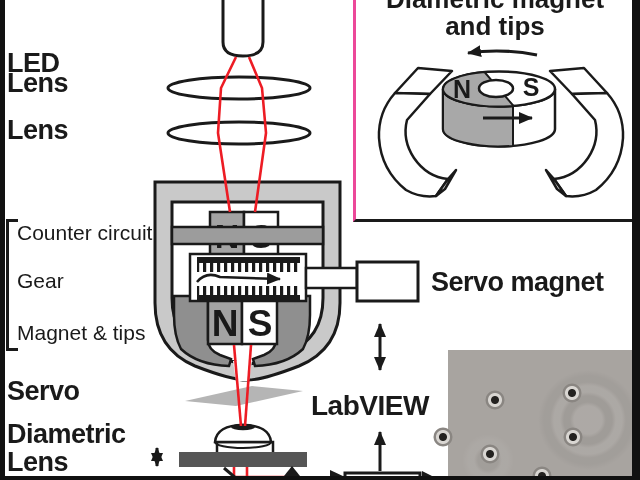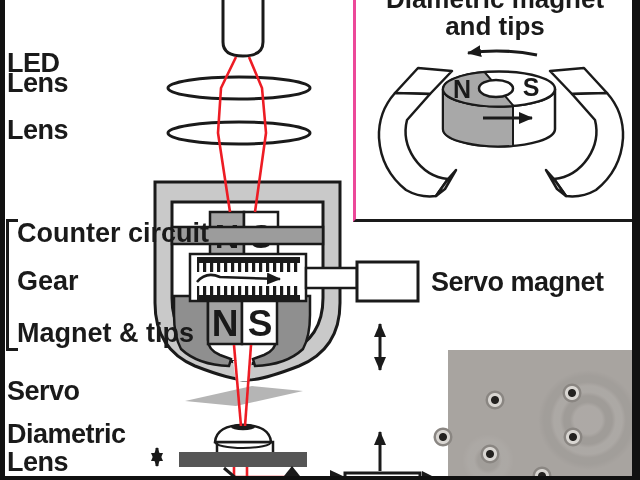--- a/index.html
+++ b/index.html
@@ -1,20 +1,20 @@
 <!DOCTYPE html>
 <html><head>
 <meta charset="utf-8">
 <style>
   html,body{margin:0;padding:0;background:#fff;}
   #screen{position:relative;width:640px;height:480px;background:#fff;overflow:hidden;
           font-family:"Liberation Sans",sans-serif;color:#1a1a1a;}
   #diagram-svg{position:absolute;left:0;top:0;}
   .label{position:absolute;font-weight:bold;font-size:27px;line-height:29px;letter-spacing:-0.5px;white-space:pre;}
-  .sublabel{position:absolute;font-weight:bold;font-size:27px;line-height:22px;white-space:nowrap;}
+  .sublabel{position:absolute;font-weight:normal;font-size:21px;line-height:22px;white-space:nowrap;}
   .bracket{position:absolute;left:6px;top:219px;width:9px;height:126px;
            border-left:3.5px solid #1a1a1a;border-top:3.5px solid #1a1a1a;border-bottom:3.5px solid #1a1a1a;}
   #inset-box{position:absolute;left:353px;top:0;width:278px;height:219px;
              border-left:3px solid #ec4899;border-bottom:3px solid #1a1a1a;}
   .inset-title{position:absolute;width:100%;text-align:center;font-weight:bold;font-size:26px;line-height:26px;}
   #micro-image{position:absolute;left:448px;top:350px;width:184px;height:126px;background:
      radial-gradient(circle at 140px 70px, rgba(255,255,255,.06) 0 14px, rgba(0,0,0,.05) 18px 24px, rgba(255,255,255,.05) 28px 34px, rgba(0,0,0,.04) 38px 44px, transparent 50px),
      radial-gradient(circle at 40px 110px, rgba(0,0,0,.04) 0 10px, rgba(255,255,255,.05) 14px 20px, transparent 26px),
      #a8a4a0;}
   .bead{position:absolute;width:20px;height:20px;border-radius:50%;
@@ -155,20 +155,21 @@
   <div class="label" style="left:7px;top:116px;">Lens</div>
   <div class="bracket"></div>
   <div class="sublabel" style="left:17px;top:222px;">Counter circuit</div>
   <div class="sublabel" style="left:17px;top:270px;">Gear</div>
   <div class="sublabel" style="left:17px;top:322px;">Magnet &amp; tips</div>
   <div class="label" style="left:7px;top:377px;">Servo</div>
   <div class="label" style="left:7px;top:420px;">Diametric</div>
   <div class="label" style="left:7px;top:448px;">Lens</div>
 
   <div class="label" style="left:431px;top:268px;">Servo magnet</div>
+  <div class="label" style="left:311px;top:391px;font-size:28px;">LabVIEW</div>
 
   <div id="inset-box">
     <div class="inset-title" style="top:-14px;">Diametric magnet</div>
     <div class="inset-title" style="top:13px;">and tips</div>
   </div>
 
   <div id="micro-image">
       <div class="bead" style="left: 37px; top: 40px;"></div>
       <div class="bead" style="left: 114px; top: 33px;"></div>
       <div class="bead" style="left: -15px; top: 77px;"></div>

